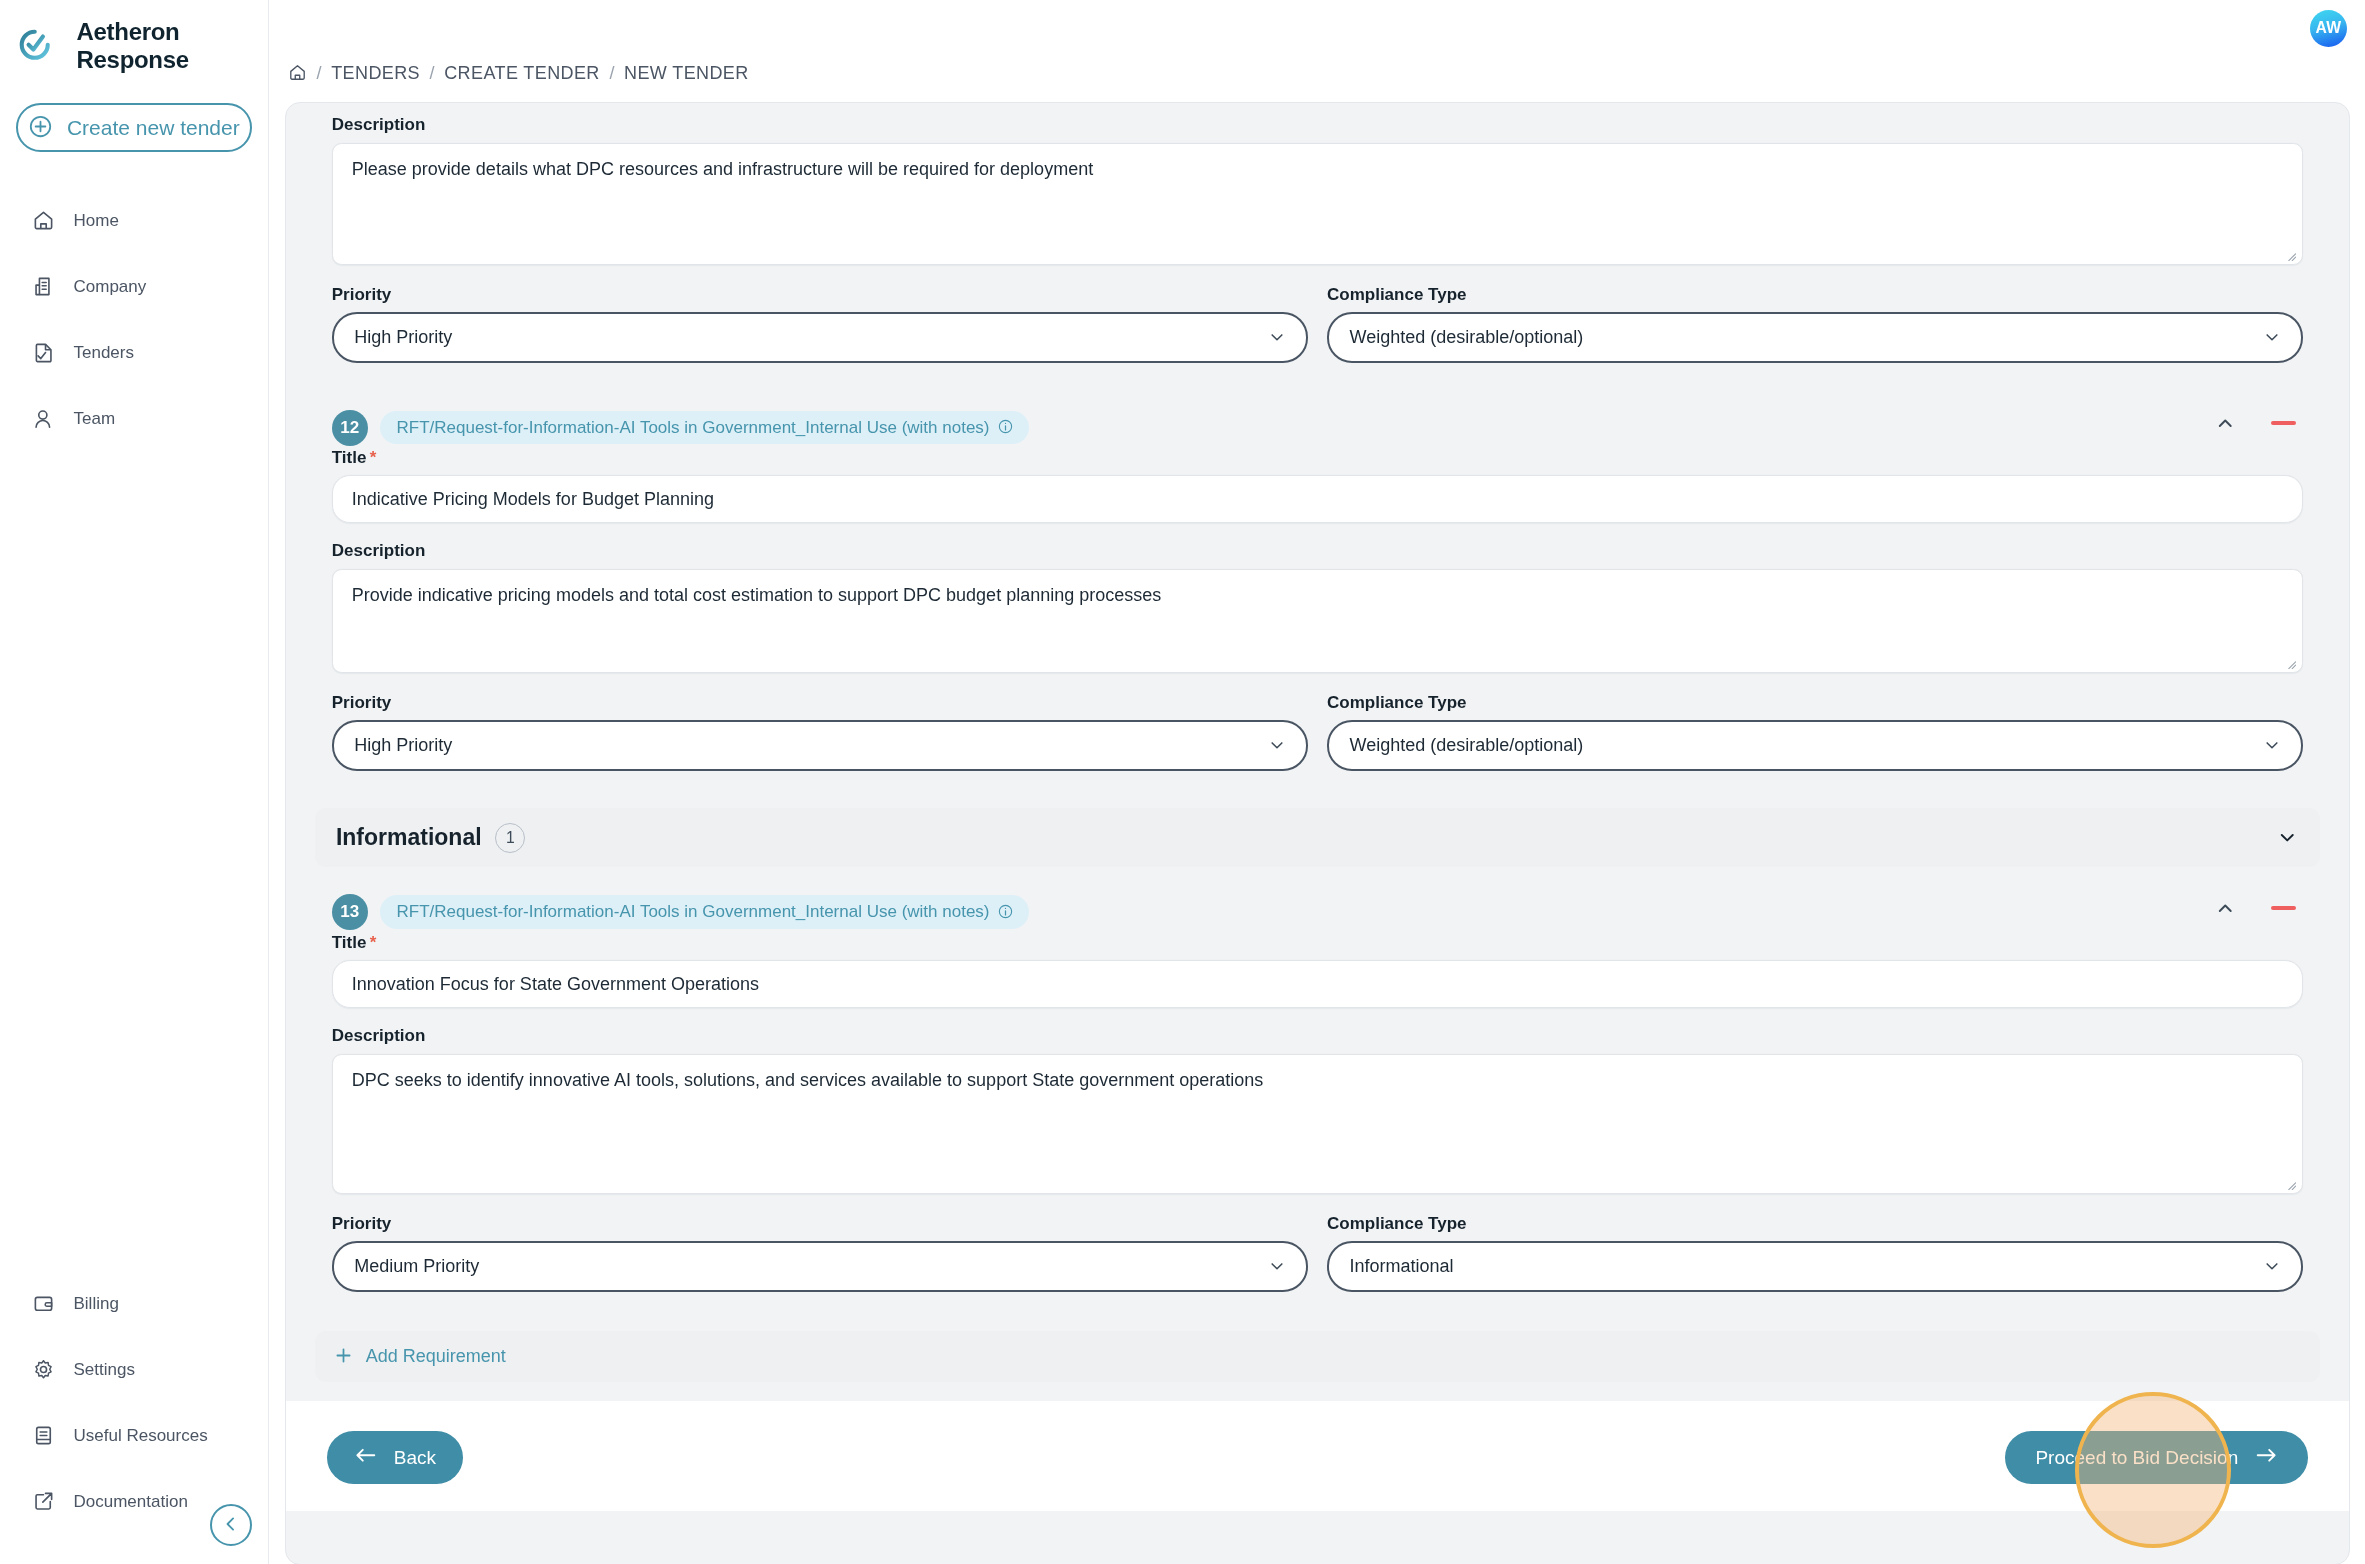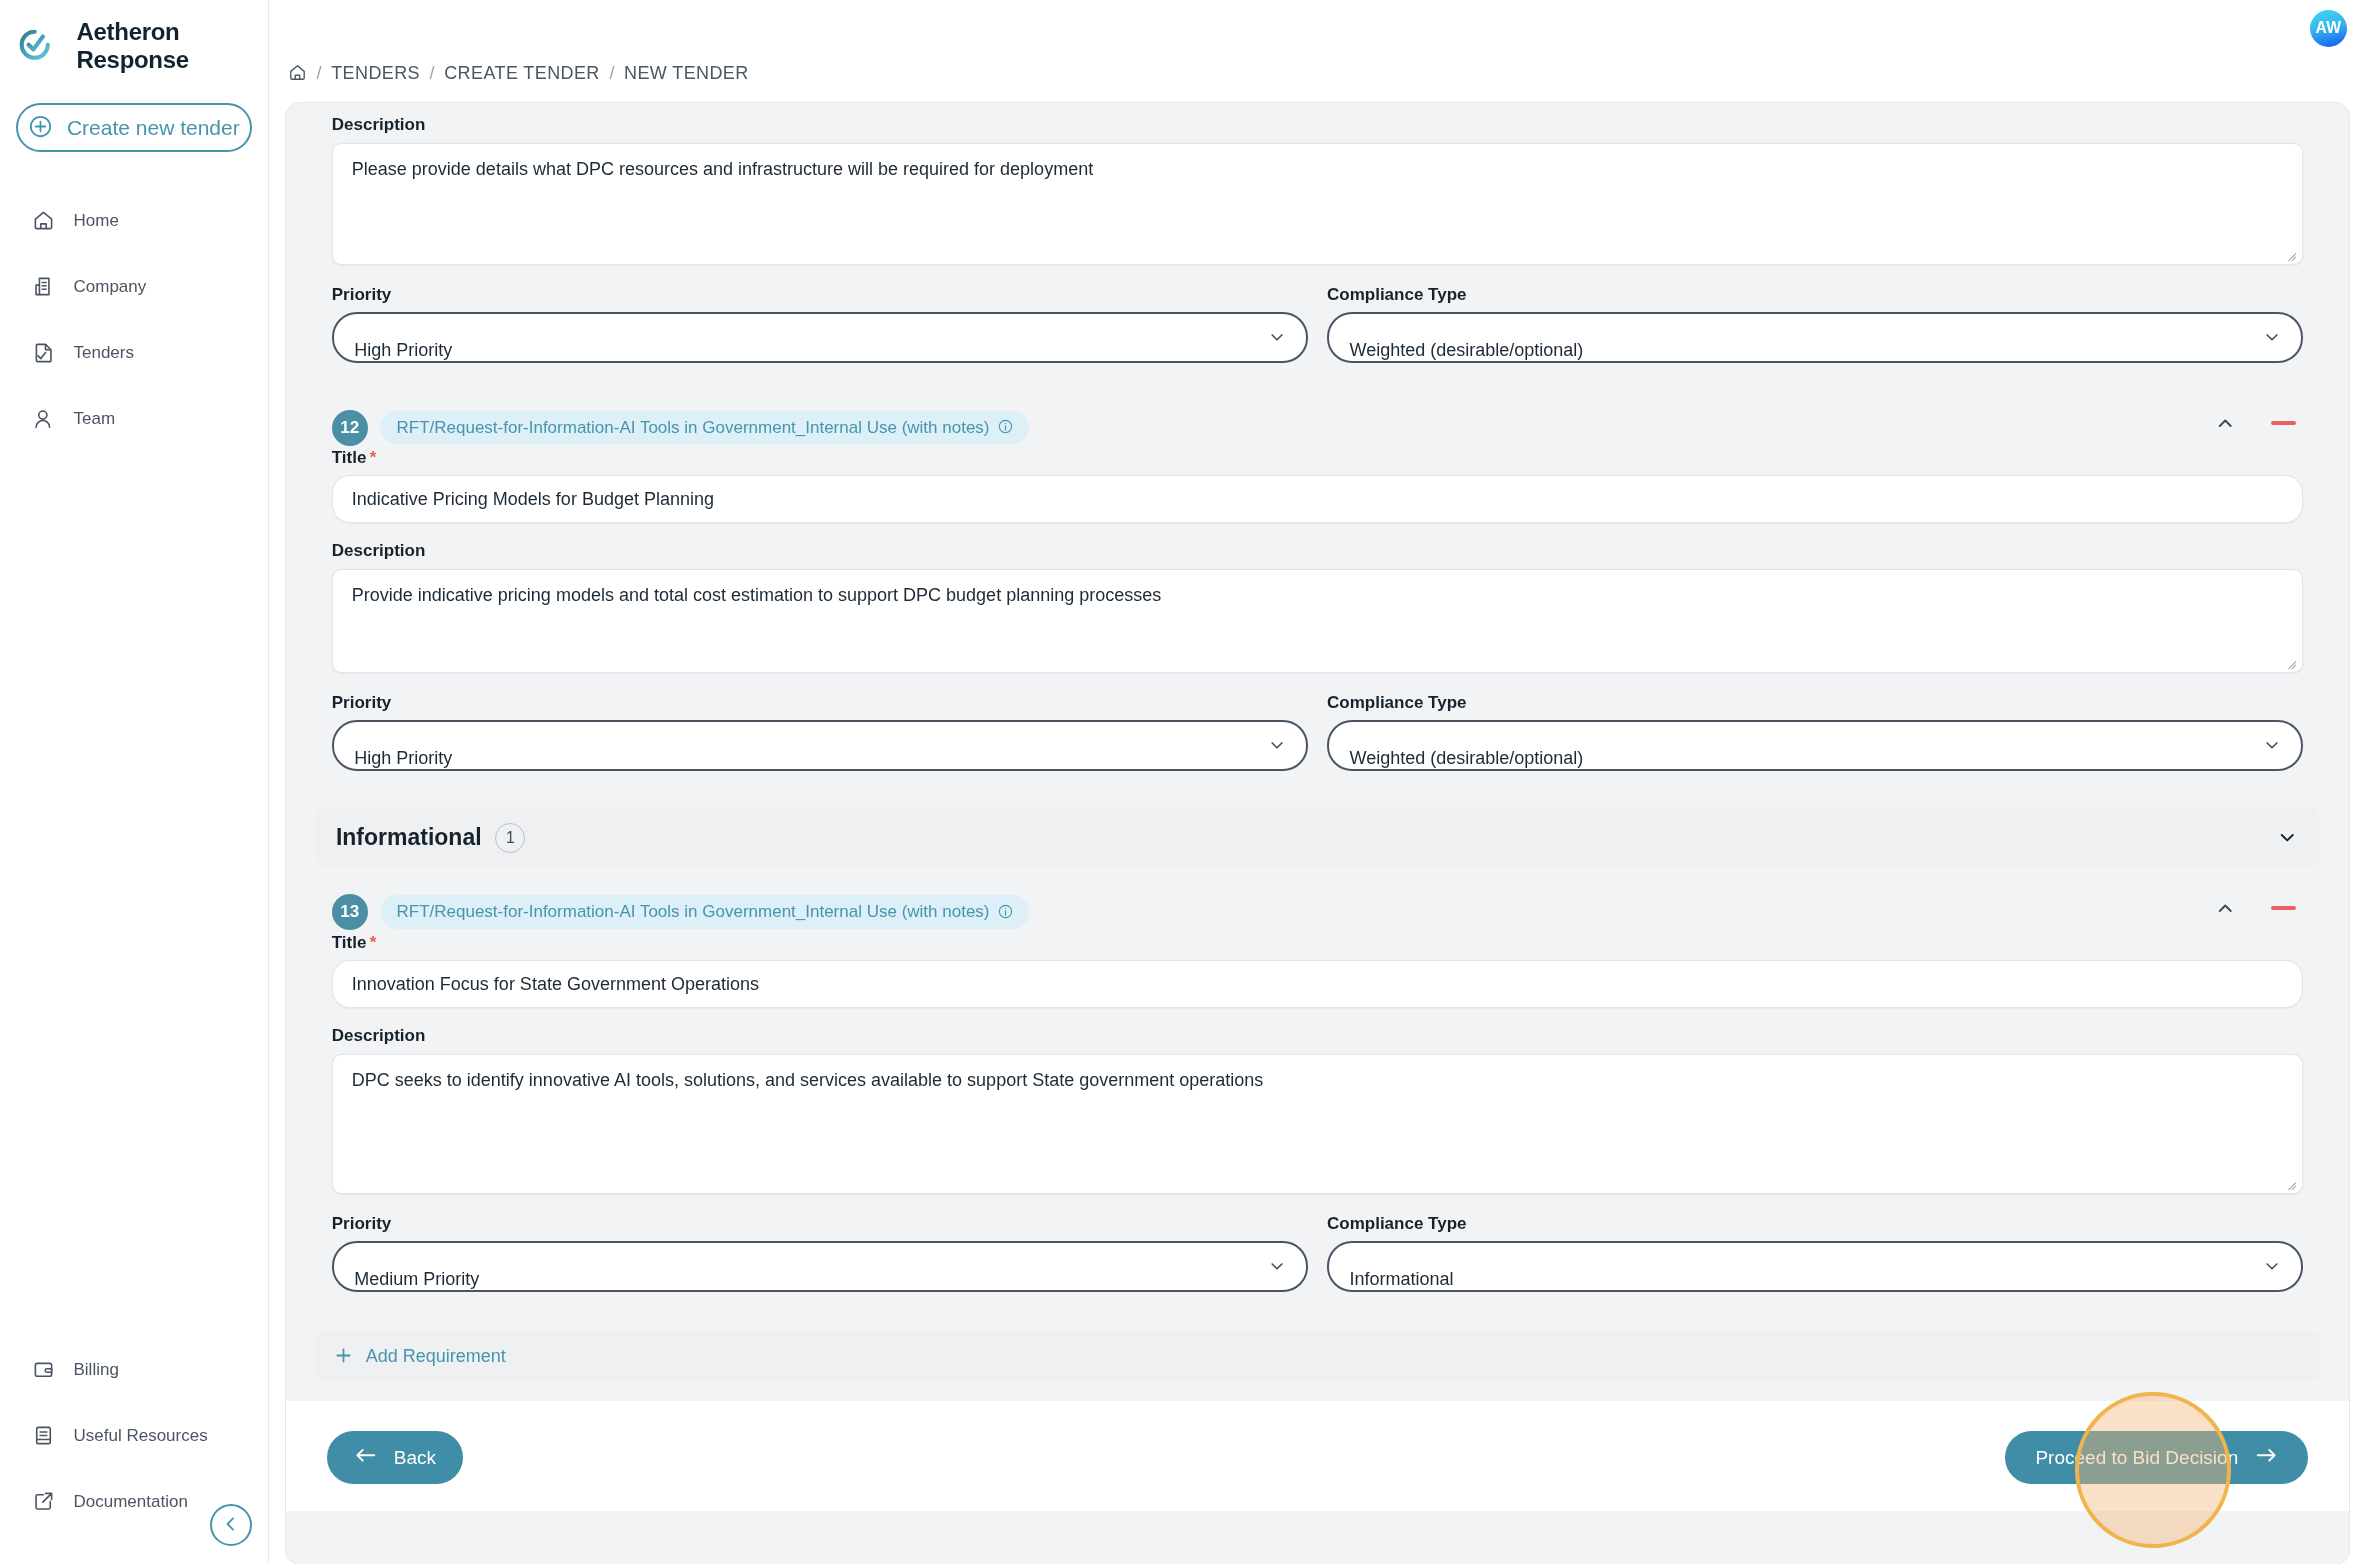--- a/index.html
+++ b/index.html
@@ -115,21 +115,21 @@
     font-family: "Liberation Sans", sans-serif; outline: none;
     box-shadow: 0 0.7px 1.4px rgba(16,36,47,.05);
   }
 
   .two-col { display: flex; gap: 19px; margin-top: 18px; }
   .col { flex: 1; }
 
   .select-box {
     position: relative; width: 100%; height: 51px;
     background: #fff; border: 2.1px solid #4a5563; border-radius: 25px;
-    display: flex; align-items: flex-end; padding: 0 20.5px;
+    display: flex; align-items: center; padding: 0 20.5px;
     cursor: pointer;
   }
   .select-val { font-size: 18px; color: #1d2a35; }
   .sel-chev { position: absolute; right: 20.5px; top: 50%; transform: translateY(-50%); }
 
   
   .req-head {
     display: flex; align-items: center; gap: 12.3px;
     padding: 12.3px 0 0 0; position: relative; height: 53px;
   }
@@ -278,20 +278,29 @@
       <div class="nav-item">
         <span>
           <svg width="23" height="23" viewBox="0 0 34 34">
             <rect x="5" y="8" width="24" height="19" rx="3" fill="none" stroke="#4b5563" stroke-width="2.4"></rect>
             <path d="M22 16 h7 v5 h-7 a2.5 2.5 0 0 1 0 -5 Z" fill="none" stroke="#4b5563" stroke-width="2.2" stroke-linejoin="round"></path>
           </svg>
         </span>
         <span class="nav-label">Billing</span>
       </div>
 
+      <div class="nav-item">
+        <span>
+          <svg width="23" height="23" viewBox="0 0 34 34">
+            <circle cx="17" cy="17" r="4.5" fill="none" stroke="#4b5563" stroke-width="2.4"></circle>
+            <path d="M17 4 l2.6 3.4 l4.2 -0.8 l0.6 4.2 l3.8 2 l-2 3.8 l2 3.8 l-3.8 2 l-0.6 4.2 l-4.2 -0.8 l-2.6 3.4 l-2.6 -3.4 l-4.2 0.8 l-0.6 -4.2 l-3.8 -2 l2 -3.8 l-2 -3.8 l3.8 -2 l0.6 -4.2 l4.2 0.8 Z" fill="none" stroke="#4b5563" stroke-width="2.2" stroke-linejoin="round"></path>
+          </svg>
+        </span>
+        <span class="nav-label">Settings</span>
+      </div>
 
       <div class="nav-item">
         <span>
           <svg width="23" height="23" viewBox="0 0 34 34">
             <rect x="7" y="5" width="20" height="24" rx="2.5" fill="none" stroke="#4b5563" stroke-width="2.4"></rect>
             <path d="M12 12 h10 M12 17 h10 M7 23 h20" stroke="#4b5563" stroke-width="2.2" stroke-linecap="round"></path>
           </svg>
         </span>
         <span class="nav-label">Useful Resources</span>
       </div>

